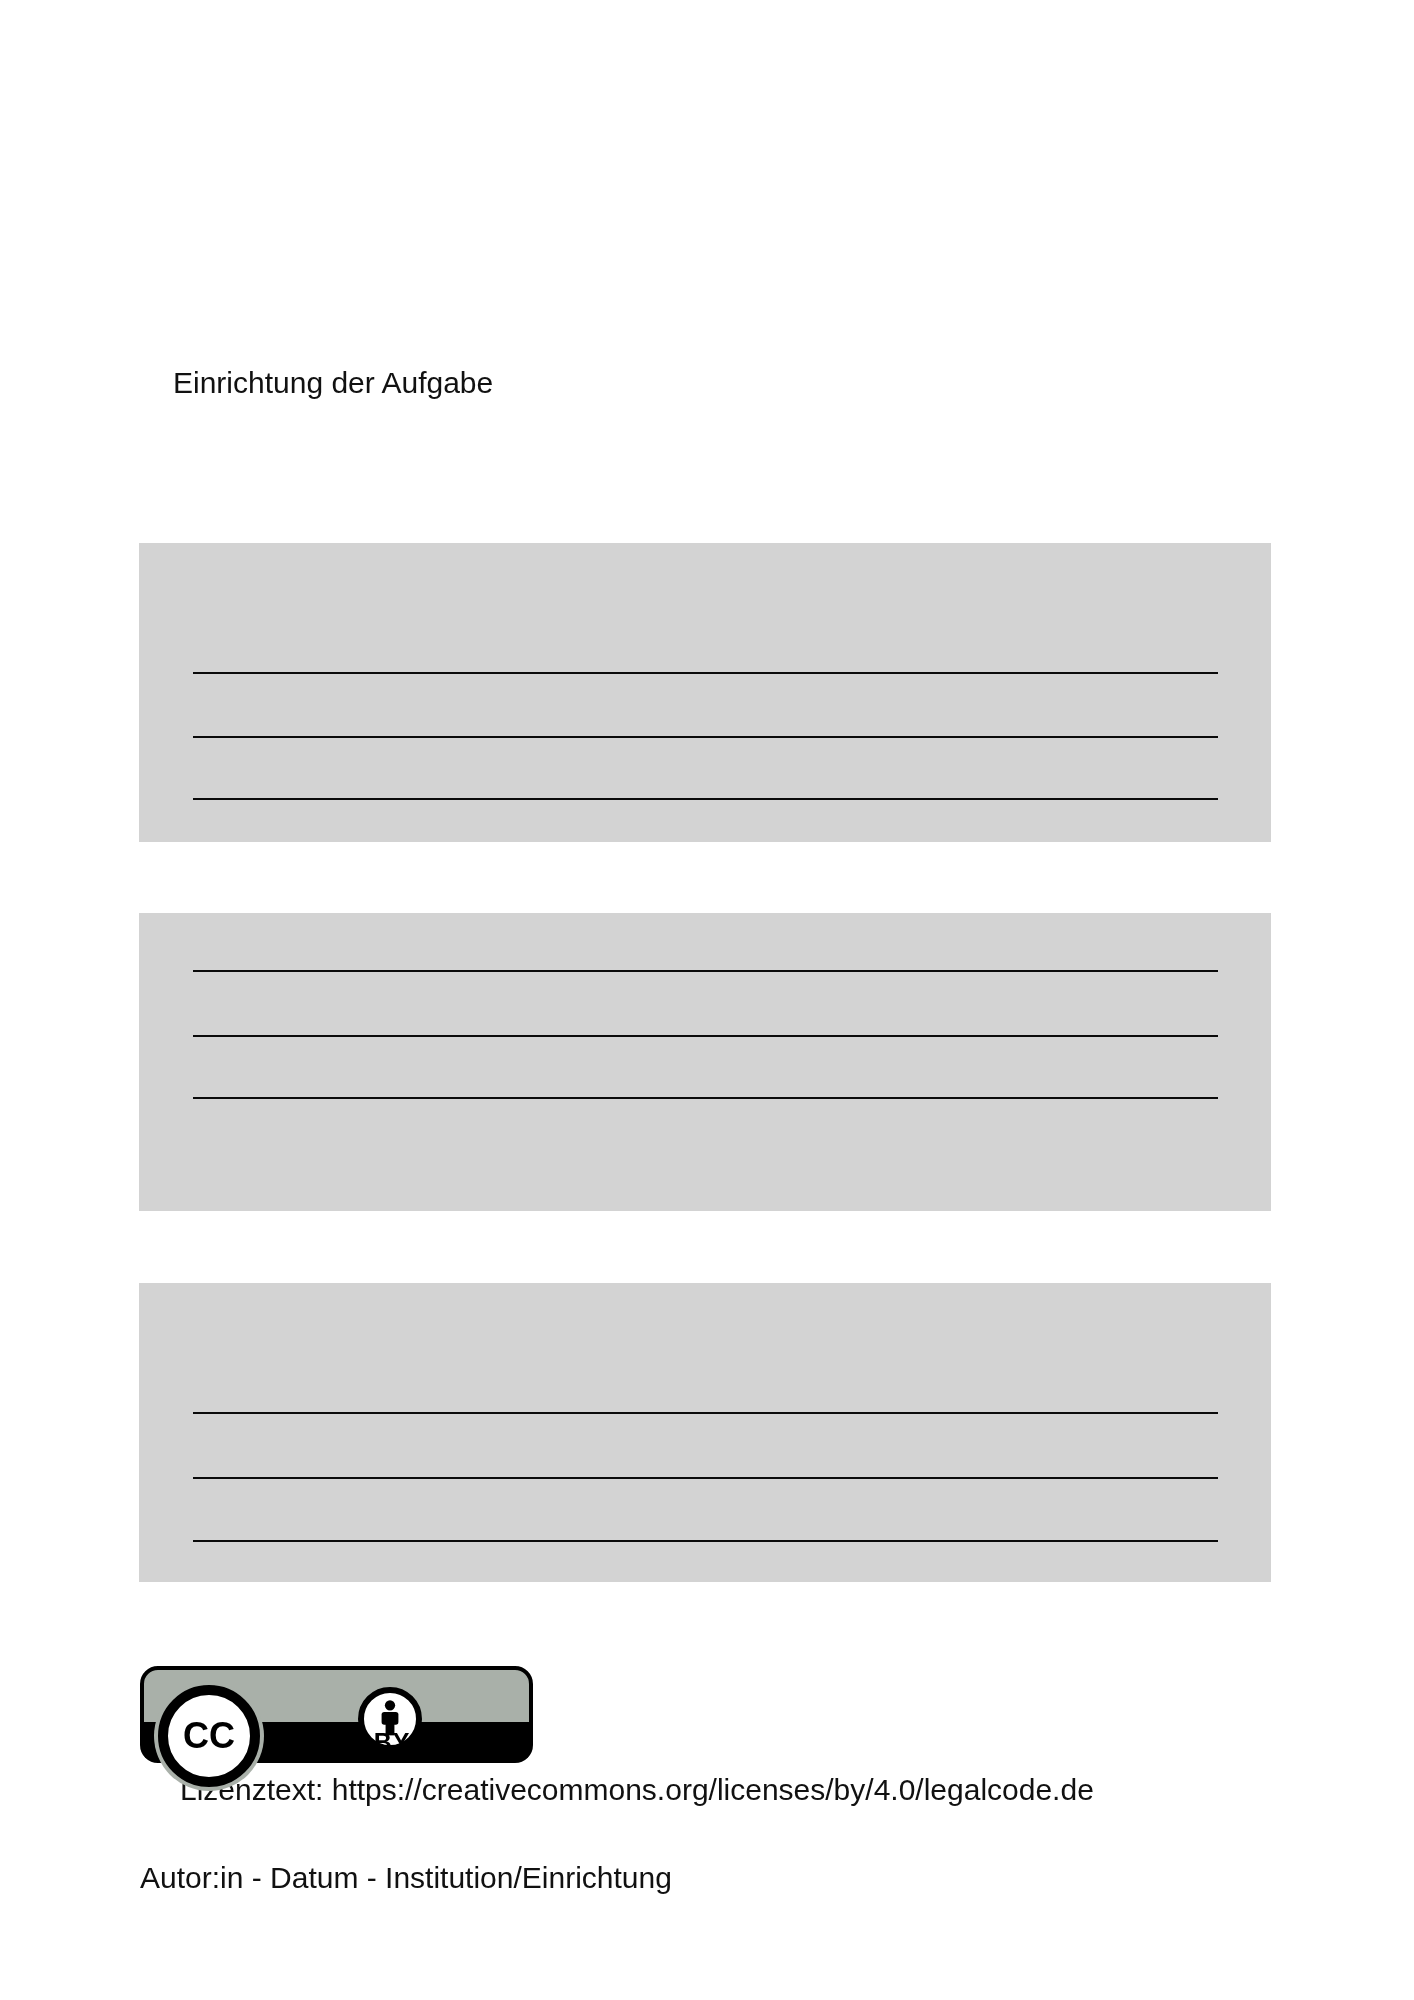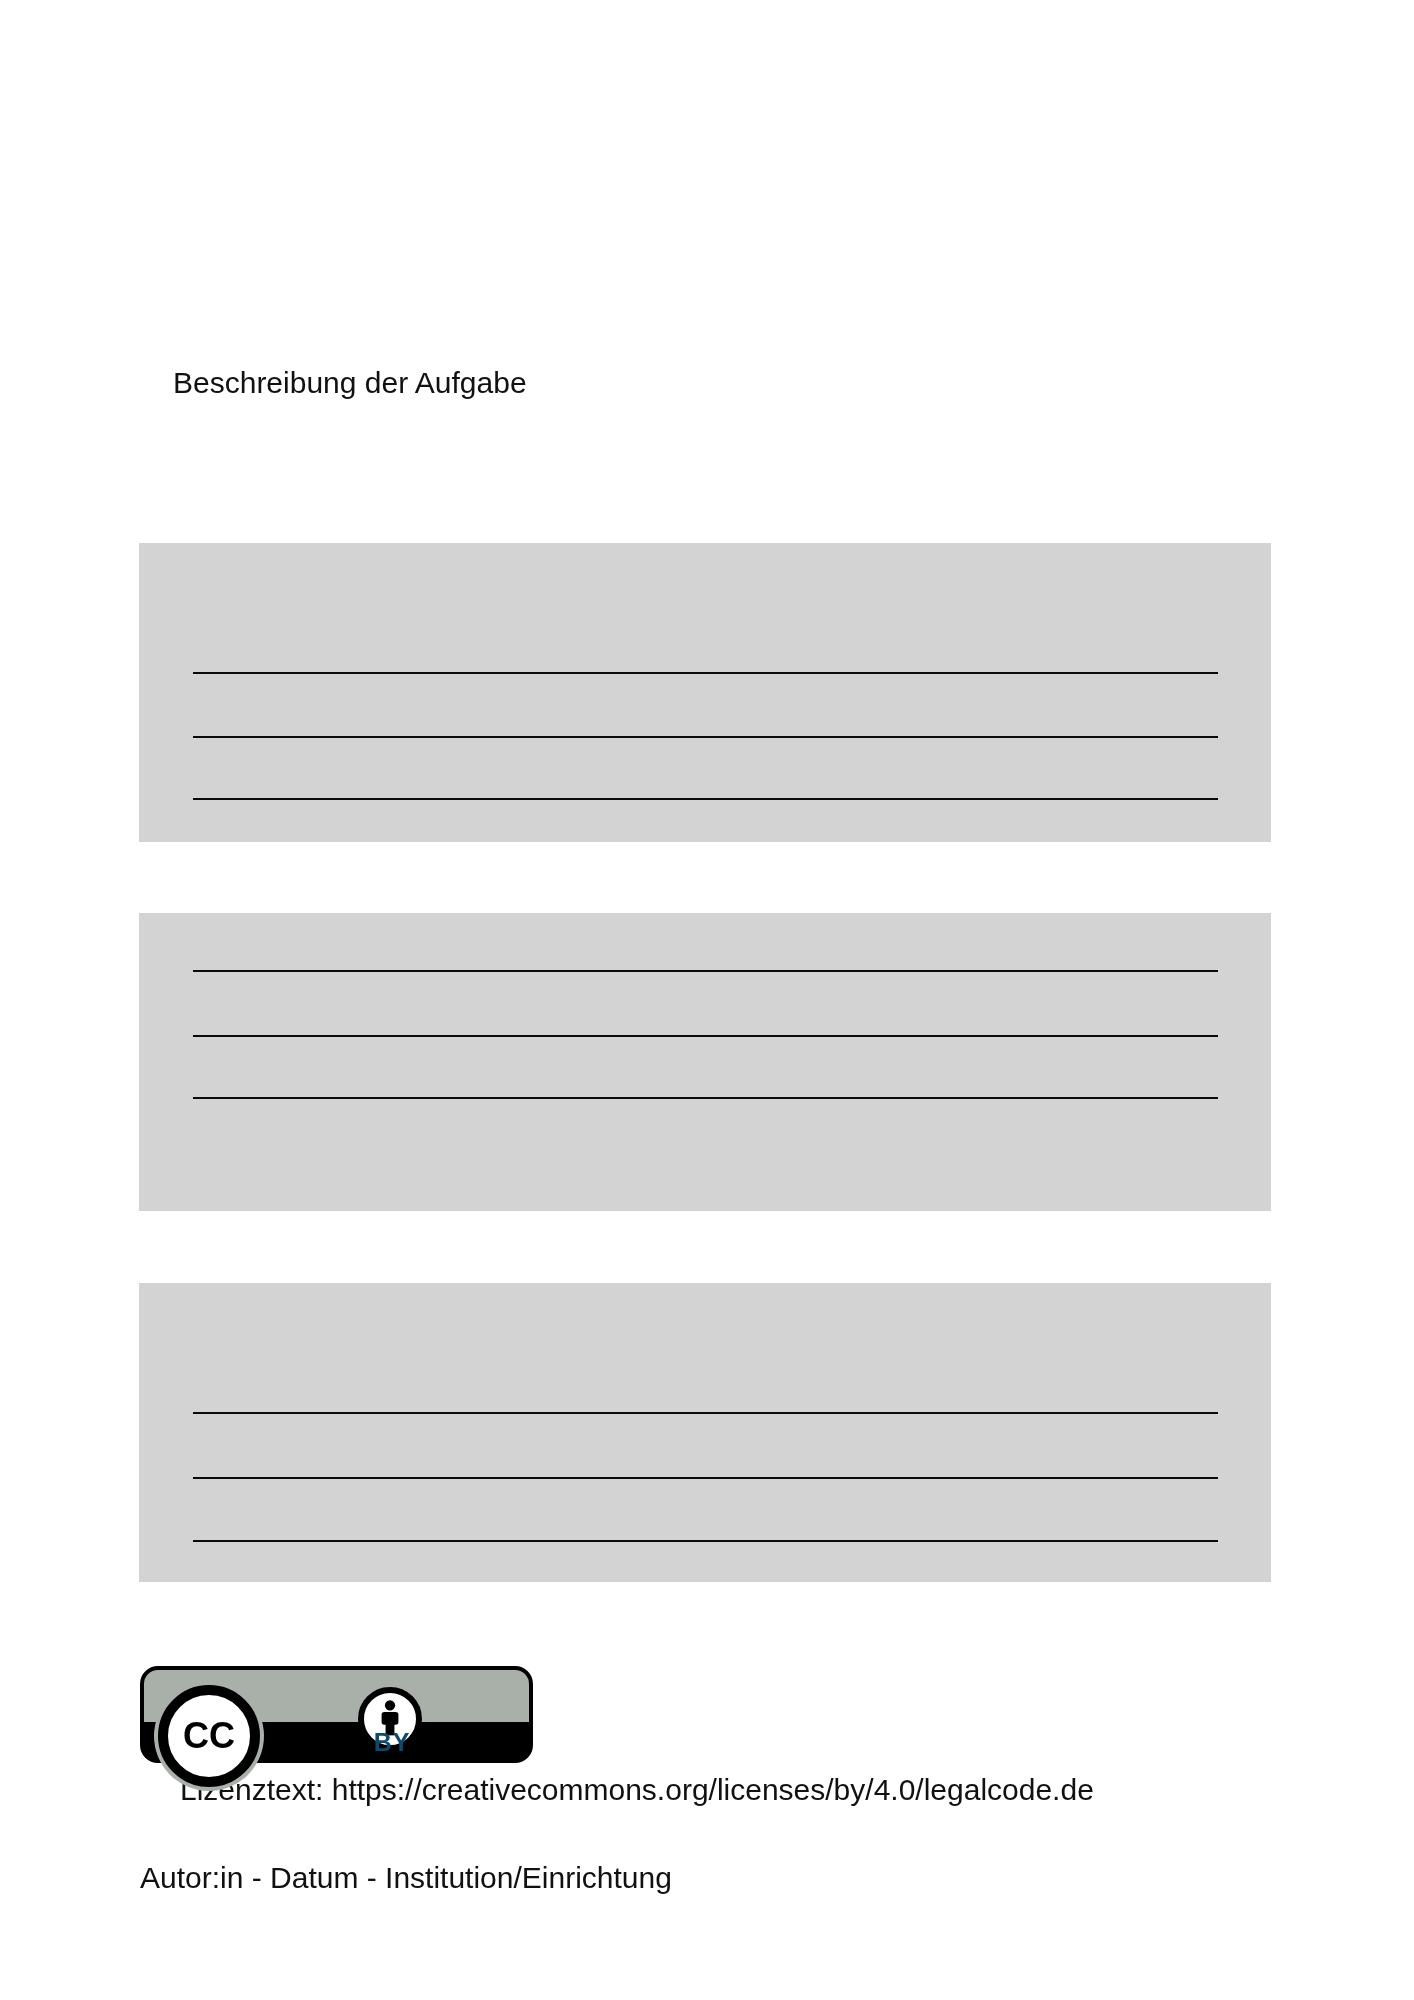--- a/index.html
+++ b/index.html
@@ -107,21 +107,21 @@
     align-items: center;
     justify-content: center;
     z-index: 2;
   }
   .person-circle svg { width: 46px; height: 46px; display: block; }
   .by-label {
     position: absolute;
     left: 248px;
     bottom: 4px;
     transform: translateX(-50%);
-    color: #0c4a6e;
+    color: #000000;
     font-size: 25px;
     font-weight: 700;
     letter-spacing: 1px;
     line-height: 1;
     z-index: 3;
   }
   .footer-line {
     position: absolute;
     left: 140px;
     font-size: 30px;
@@ -132,21 +132,21 @@
   }
   .attribution { top: 1845px; margin-top: 18px; }
   .licensetext { top: 1775px; margin-left: 40px; }
 </style>
 </head>
 <body>
 
 <div class="page">
 
 
-  <div class="subtitle">Beschreibung der Aufgabe</div>
+  <div class="subtitle">Einrichtung der Aufgabe</div>
 
   <div class="answer-box box1">
     <div class="write-line l1"></div>
     <div class="write-line l2"></div>
     <div class="write-line l3"></div>
   </div>
 
   <div class="answer-box box2">
     <div class="write-line l1"></div>
     <div class="write-line l2"></div>

